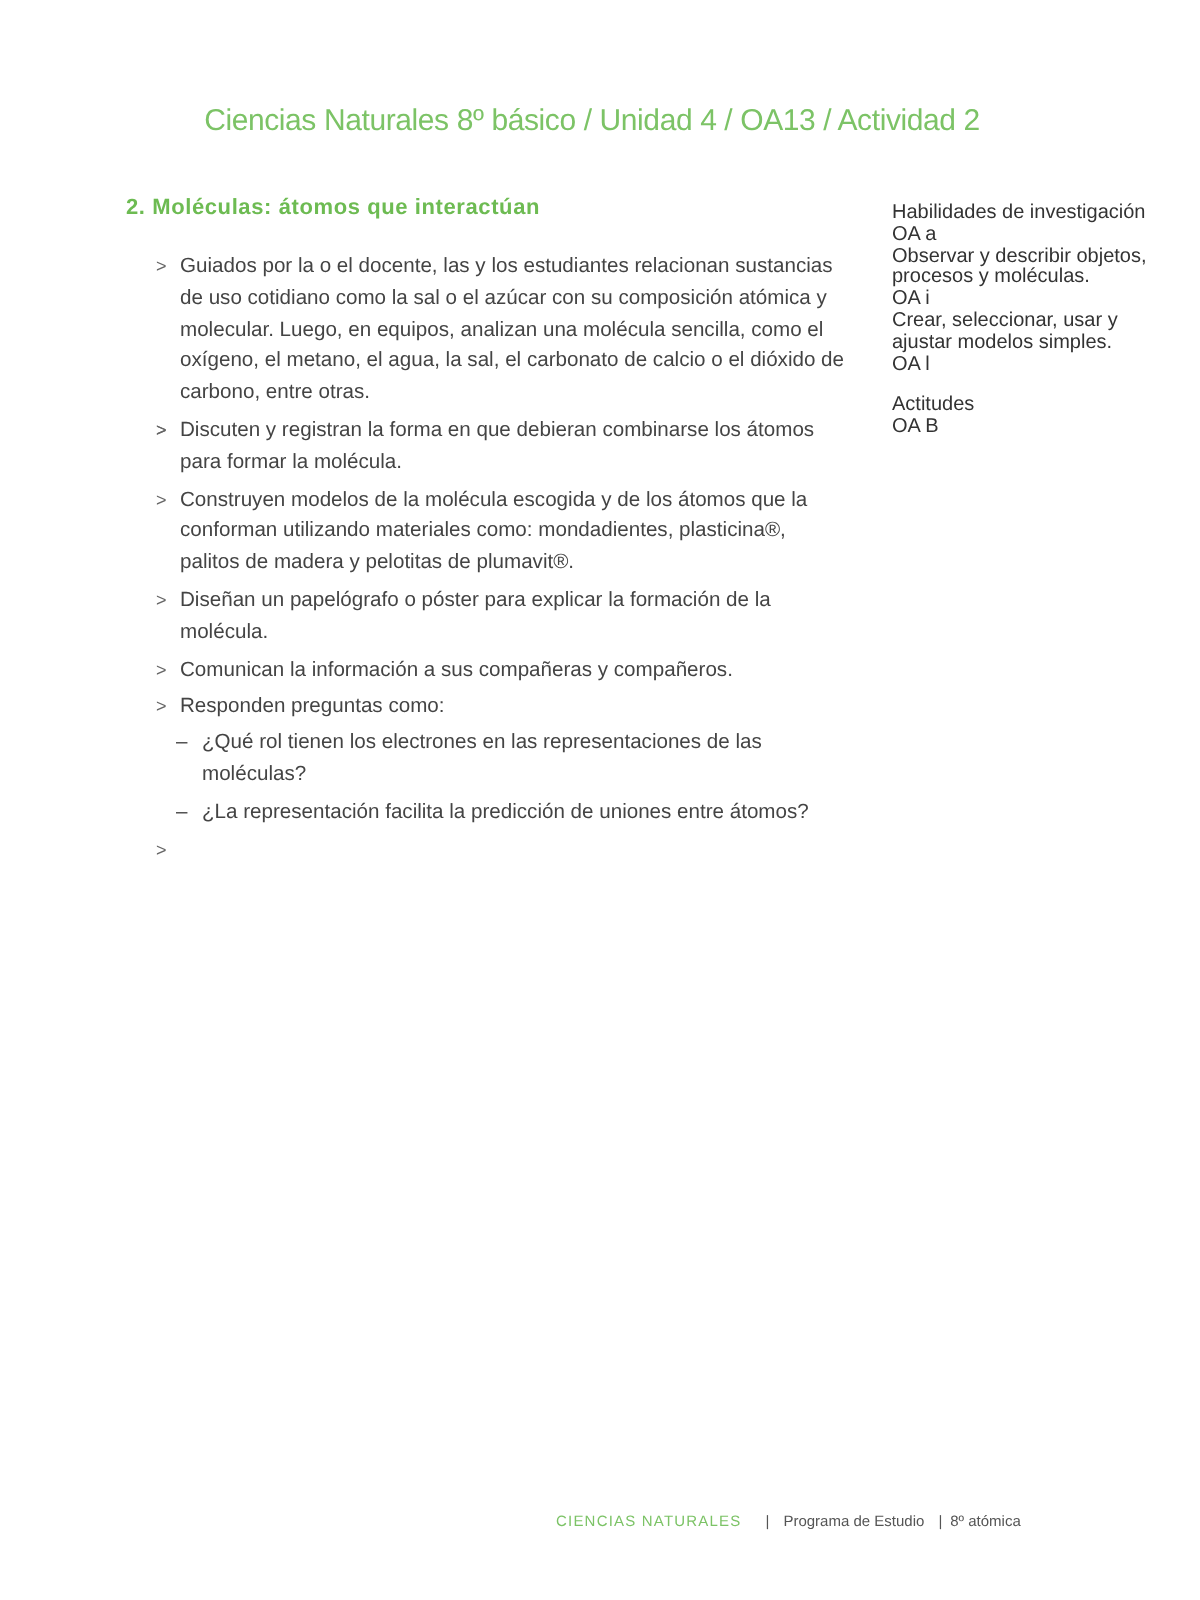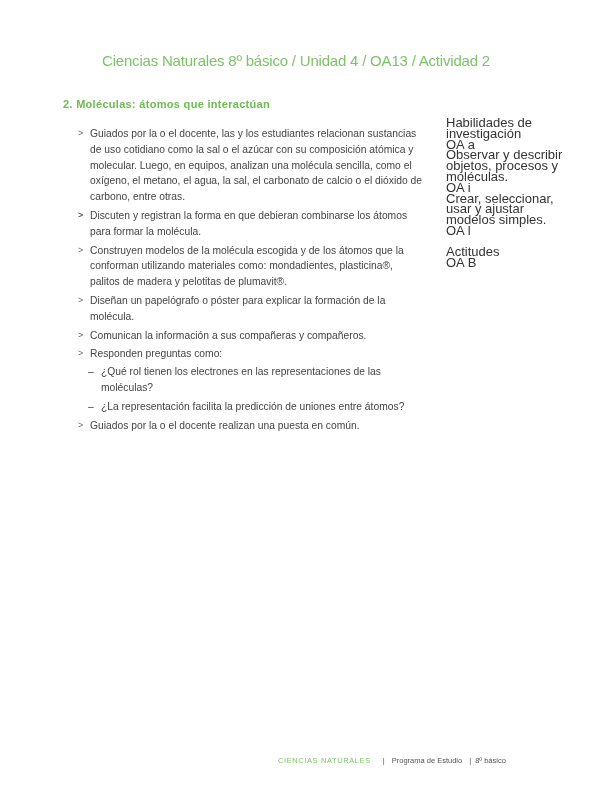--- a/index.html
+++ b/index.html
@@ -69,24 +69,24 @@
       margin-bottom: 3px;
       margin-left: -2px;
     }
     .sub-list li .dash {
       position: absolute;
       left: 0;
       top: 0;
     }
     .side-notes {
       position: absolute;
-      top: 118px;
+      top: 102px;
       left: 446px;
       width: 130px;
-      font-size: 13px;
+      font-size: 10px;
       line-height: 10.8px;
       color: #333;
     }
     .side-notes .gap {
       height: 10px;
     }
     .footer {
       position: absolute;
       top: 756px;
       left: 278px;
@@ -145,31 +145,30 @@
         <span>¿Qué rol tienen los electrones en las representaciones de las moléculas?</span>
       </li>
       <li>
         <span class="dash">–</span>
         <span>¿La representación facilita la predicción de uniones entre átomos?</span>
       </li>
     </ul>
   </li>
   <li>
     <span class="bullet">&gt;</span>
-    <span>Guiados por la o el docente realizan una puesta en común.</span>
   </li>
 </ul>
 
 <div class="side-notes">
   <div>Habilidades de investigación</div>
   <div>OA a</div>
   <div>Observar y describir objetos, procesos y moléculas.</div>
   <div>OA i</div>
   <div>Crear, seleccionar, usar y ajustar modelos simples.</div>
   <div>OA l</div>
   <div class="gap"></div>
   <div>Actitudes</div>
   <div>OA B</div>
 </div>
 
 <div class="footer">
-  <span class="subject">CIENCIAS NATURALES</span><span class="sep">|</span><span>Programa de Estudio</span><span class="sep2">|</span><span>8º básico</span>
+  <span class="subject">CIENCIAS NATURALES</span><span class="sep">|</span><span>Programa de Estudio</span><span class="sep2">|</span><span>8º atómica</span>
 </div>
 
 </body></html>

